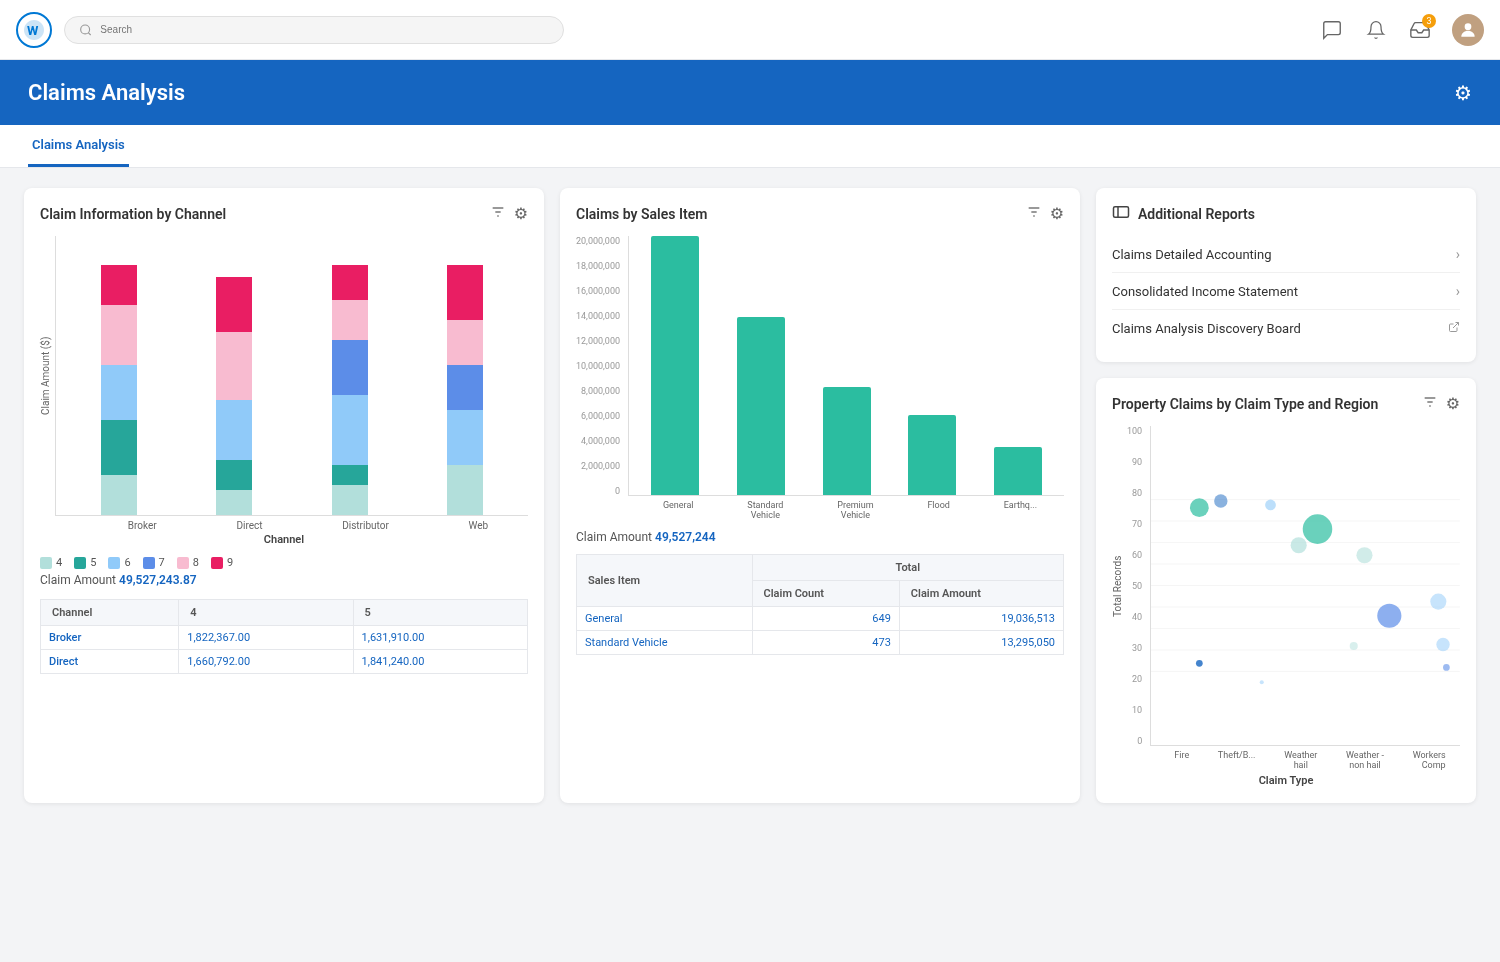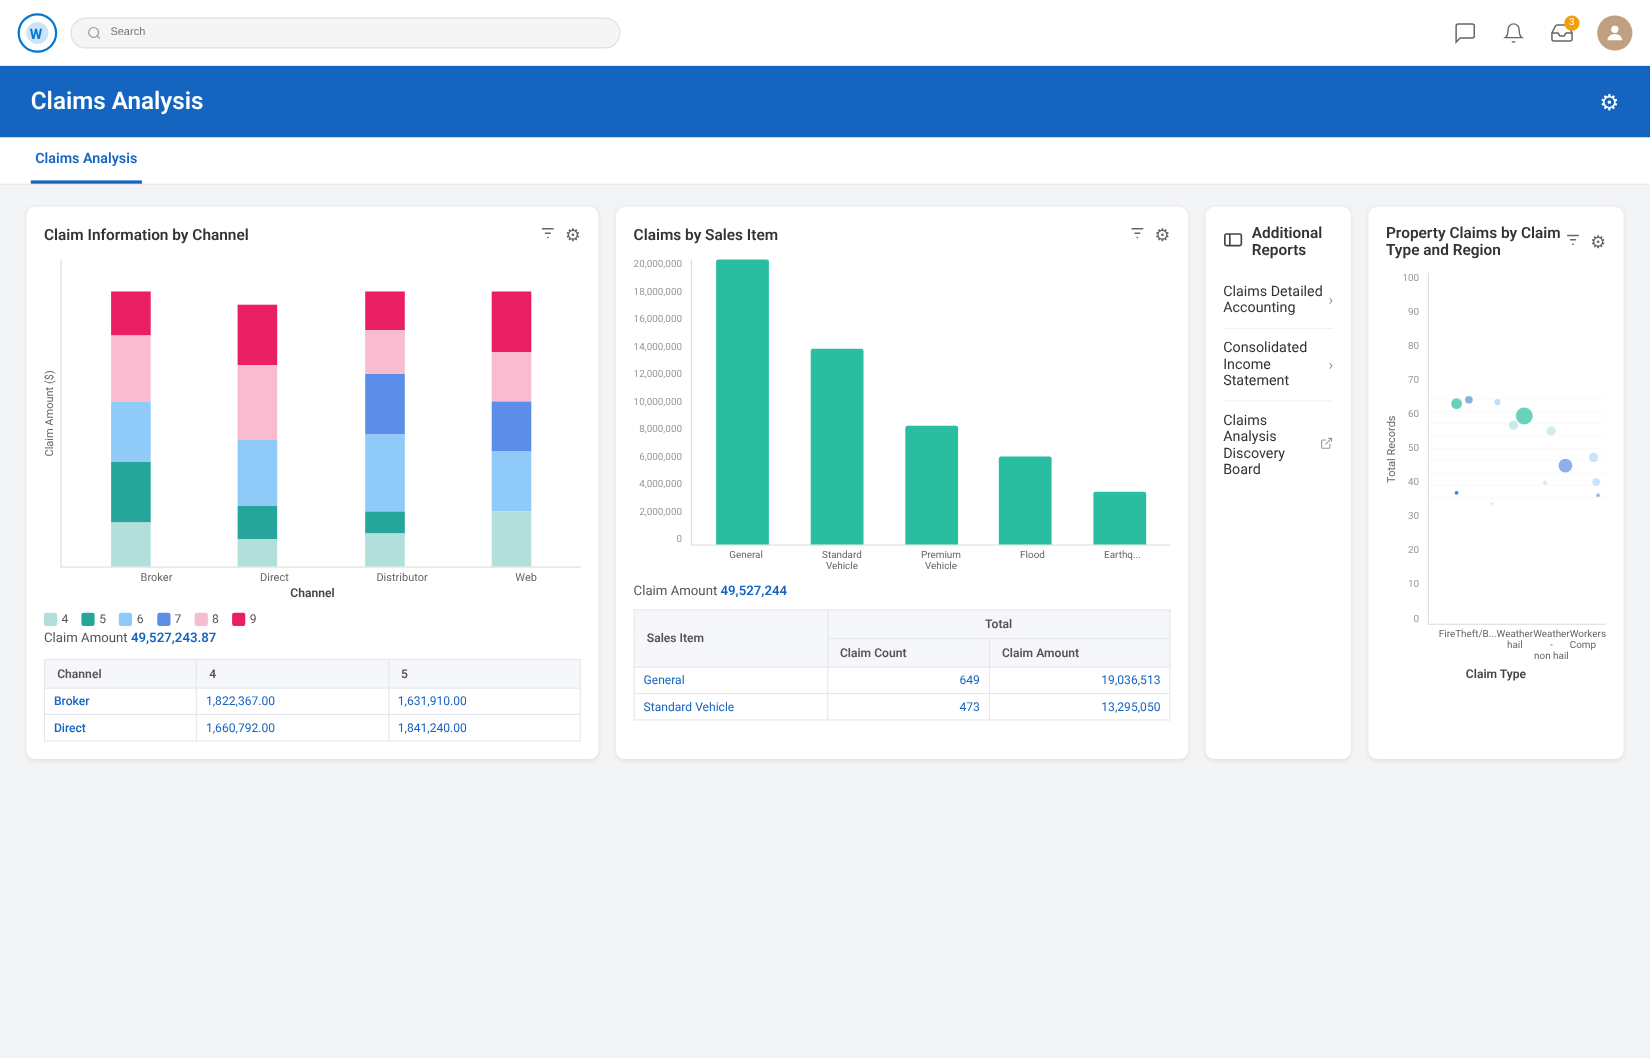--- a/index.html
+++ b/index.html
@@ -46,21 +46,21 @@
     .claim-amount-value { color: #1565c0; font-weight: 600; }
 
     
     .data-table { width: 100%; border-collapse: collapse; margin-top: 12px; font-size: 11px; }
     .data-table th { background: #f5f7fa; text-align: left; padding: 6px 11px; border: 1px solid #e5e7eb; font-weight: 600; color: #555; }
     .data-table td { padding: 5px 8px; border: 1px solid #e5e7eb; color: #1565c0; }
     .data-table td.label { color: #333; font-weight: 500; }
     .data-table td.blue { color: #1565c0; }
 
     
-    .right-col { display: flex; flex-direction: row; gap: 16px; border-radius: 20px; }
+    .right-col { display: flex; flex-direction: column; gap: 16px; border-radius: 20px; }
 
     
     .report-item { display: flex; align-items: center; justify-content: space-between; padding: 10px 0; border-bottom: 1px solid #f0f0f0; cursor: pointer; }
     .report-item:last-child { border-bottom: none; }
     .report-item-text { font-size: 13px; color: #333; }
     .report-item-icon { color: #999; font-size: 14px; }
 
     
     .reports-icon { font-size: 16px; color: #444; margin-right: 8px; }
     .additional-reports-header { display: flex; align-items: center; }
@@ -438,19 +438,19 @@
             <circle cx="440" cy="282" r="5" fill="#5c8de8" opacity="0.6"></circle>
           </svg>
         </div>
       </div>
 
       <div style="display:flex; justify-content:space-around; padding:4px 0 0 48px; font-size:9px; color:#666; text-align:center;">
         <span>Fire</span>
         <span>Theft/B...</span>
         <span style="text-align:center;">Weather<br>hail</span>
         <span style="text-align:center;">Weather -<br>non hail</span>
-        <span style="text-align:left;">Workers<br>Comp</span>
+        <span style="text-align:right;">Workers<br>Comp</span>
       </div>
       <div style="text-align:center; font-size:11px; font-weight:600; color:#444; margin-top:4px;">Claim Type</div>
     </div>
 
   </div>
 </div>
 
 </body></html>

